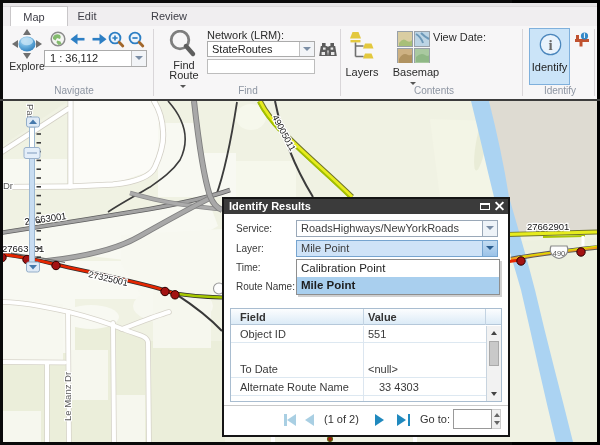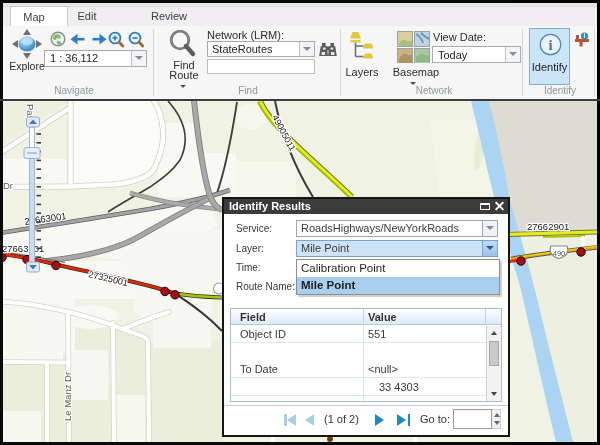--- a/index.html
+++ b/index.html
@@ -56,21 +56,21 @@
   </div>
   <div id="ribbon">
 
     <div class="gsep" style="left:150px;"></div>
     <div class="gsep" style="left:337px;"></div>
     <div class="gsep" style="left:519px;"></div>
     <div class="gsep" style="left:591px;"></div>
 
     <div class="glabel" style="left:31px; width:80px;">Navigate</div>
     <div class="glabel" style="left:215px; width:60px;">Find</div>
-    <div class="glabel" style="left:399px; width:64px;">Network</div>
+    <div class="glabel" style="left:399px; width:64px;">Contents</div>
     <div class="glabel" style="left:525px; width:64px;">Identify</div>
 
     <svg style="position:absolute; left:5px; top:2px;" width="38" height="34" viewBox="0 0 38 34">
       <defs>
           <radialGradient id="ball" cx="0.38" cy="0.3" r="0.8">
         <stop offset="0" stop-color="#cfe8f8"></stop>
             <stop offset="0.45" stop-color="#6db3e0"></stop>
             <stop offset="1" stop-color="#2a7ab8"></stop>
       </radialGradient>
         </defs>
@@ -148,26 +148,20 @@
       <rect x="17.5" y="0.5" width="15" height="15" fill="#bcd4e4" stroke="#98a0a8"></rect>
       <path d="M19,3 q5,3 7,9 M24,2 q4,4 8,6" stroke="#6c98b8" stroke-width="2" fill="none"></path>
       <rect x="0.5" y="17.5" width="15" height="15" fill="#cdb183" stroke="#98a0a8"></rect>
       <path d="M2,28 q4,-7 9,-4 q3,1 4,-1 v9 h-13 z" fill="#b09361"></path>
       <rect x="17.5" y="17.5" width="15" height="15" fill="#a9c9a0" stroke="#98a0a8"></rect>
       <path d="M19,26 q5,-5 9,-2 q3,2 4,0 v7 h-13 z" fill="#8fb886"></path>
     </svg>
     <div class="rlabel" style="left:389px; top:40px; width:48px; text-align:center;">Basemap</div>
     <div class="arr-dn" style="left:407px; top:56px; border-left-width:3.5px; border-right-width:3.5px; border-top-width:3.5px; border-top-color:#555; position:absolute;"></div>
     <div class="rlabel" style="left:430px; top:5px;">View Date:</div>
-    <div class="combo" style="left:429px; top:20px; width:89px; height:17px;">
-      <span style="position:absolute; left:5px; top:1.5px; font-size:11px; color:#222;">Today</span>
-      <div class="dd">
-          <div class="arr-dn" style="left:3px; top:5px;"></div>
-        </div>
-    </div>
 
     <div style="position:absolute; left:526px; top:2px; width:41px; height:57px; background:#cbe4f8; border:1px solid #7fb0dc;">
       <svg style="position:absolute; left:9px; top:4px;" width="23" height="23" viewBox="0 0 23 23">
         <circle cx="11.5" cy="11.5" r="10.2" fill="#e9f3fc" stroke="#4a86bc" stroke-width="1.2"></circle>
         <text x="11.5" y="17" font-family="Liberation Serif, serif" font-weight="bold" font-size="15" fill="#6a6a6a" text-anchor="middle">i</text>
       </svg>
       <div style="position:absolute; left:0; top:32px; width:100%; text-align:center; font-size:11px; color:#222;">Identify</div>
     </div>
     <svg style="position:absolute; left:570px; top:5px;" width="22" height="16" viewBox="0 0 22 16">
       <path d="M2,9.5 h14 M4.5,9.5 v-5.5 M8,9.5 v6" stroke="#c0512f" stroke-width="3" fill="none"></path>
@@ -373,20 +367,21 @@
       </div>
       <div class="trow" style="top:17px;">
           <span class="c1">Object ID</span>
           <span class="c2">551</span>
         </div>
       <div class="trow" style="top:52px;">
           <span class="c1">To Date</span>
           <span class="c2">&lt;null&gt;</span>
         </div>
       <div class="trow" style="top:69.5px;">
+          <span class="c1">Alternate Route Name</span>
           <span class="c2" style="left:148px;">33 4303</span>
         </div>
       <div class="trow" style="top:87px; border-bottom:none; height:5px;"></div>
       <div style="position:absolute; left:132px; top:17px; width:1px; height:75px; background:#dce6f0;"></div>
       <div id="vscroll">
         <div style="position:absolute; left:4px; top:5px; width:0; height:0; border-left:3.5px solid transparent; border-right:3.5px solid transparent; border-bottom:4.5px solid #444;"></div>
         <div style="position:absolute; left:1.5px; top:15px; width:10px; height:25px; background:#c9c9c9; border:1px solid #aaa;"></div>
         <div style="position:absolute; left:4px; bottom:5px; width:0; height:0; border-left:3.5px solid transparent; border-right:3.5px solid transparent; border-top:4.5px solid #444;"></div>
       </div>
     </div>

